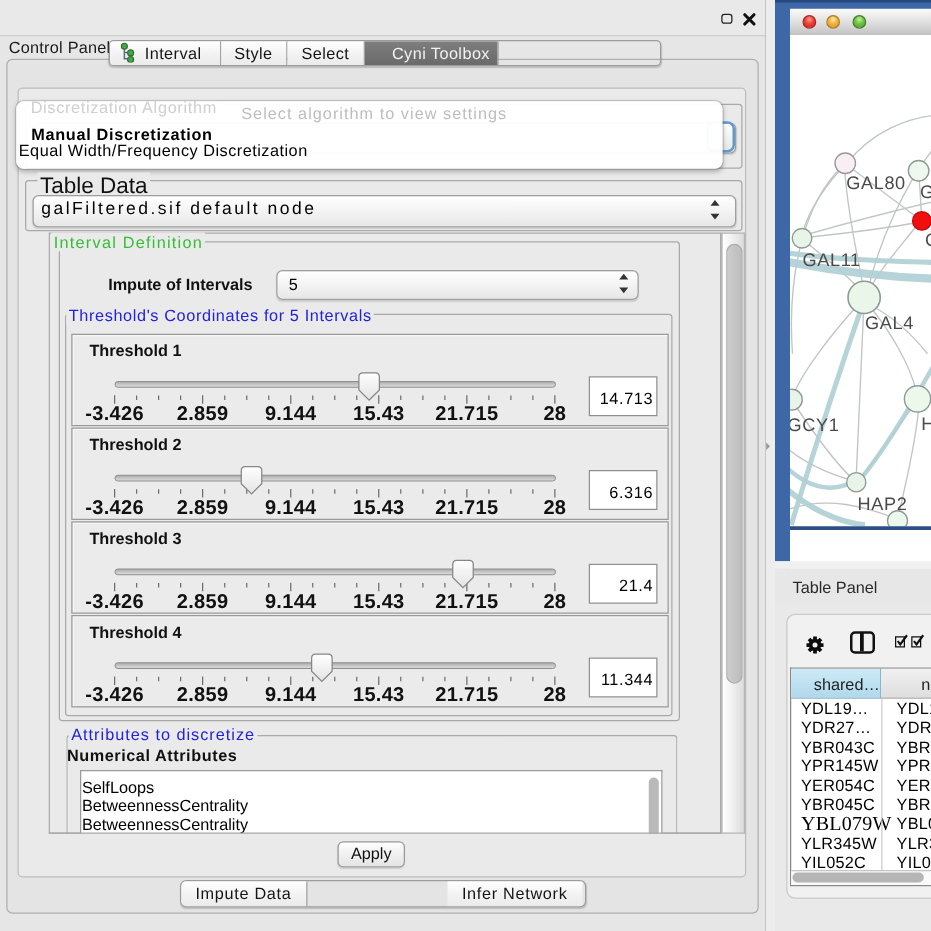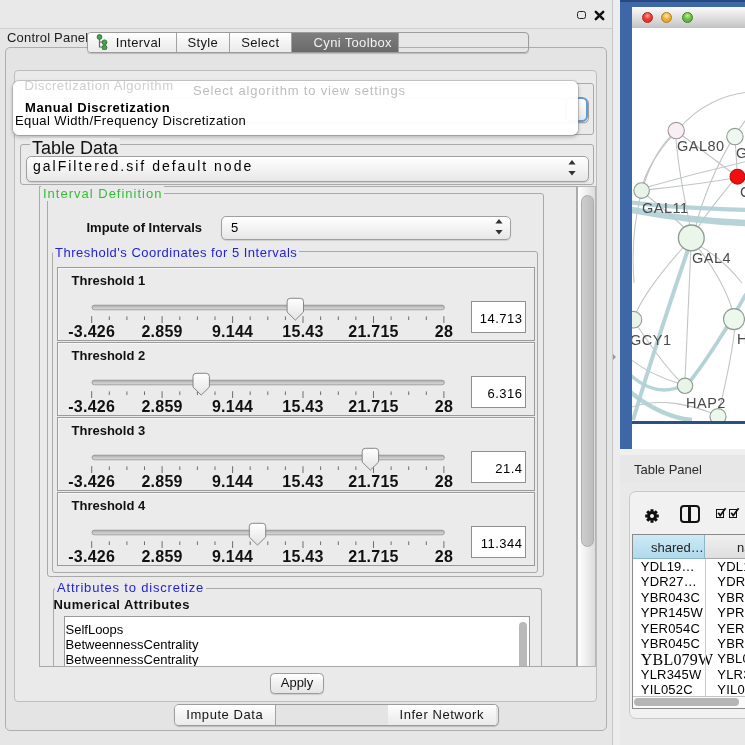--- a/index.html
+++ b/index.html
@@ -198,21 +198,21 @@
 <div class="abs" style="left:63.5px;top:615.5px;width:466px;height:51px;background:#fff;border:1px solid #9a9a9a;border-bottom:none;box-sizing:border-box;overflow:hidden;">
   <div class="row" style="top:5.5px;">SelfLoops</div>
   <div class="row" style="top:20.5px;">BetweennessCentrality</div>
   <div class="row" style="top:35.5px;">BetweennessCentrality</div>
   <div style="position:absolute;right:1.5px;top:5.5px;width:8px;height:60px;background:#b9b9b9;border-radius:4px;"></div>
 </div>
 <div class="abs" style="left:39px;top:665.5px;width:538px;height:1px;background:#a8a8a8;"></div>
 
 <div class="abs" style="left:270px;top:672.5px;width:54px;height:21px;border:1px solid #9b9b9b;border-radius:4.5px;background:linear-gradient(#ffffff,#f0f0f0 50%,#e4e4e4);box-sizing:border-box;text-align:center;font-size:13px;color:#111;line-height:18px;box-shadow:0 1px 1px rgba(0,0,0,0.12);">Apply</div>
 
-<div class="abs" style="left:143.5px;top:704px;width:323px;height:20px;border:1px solid #9c9c9c;border-radius:5px;overflow:hidden;box-shadow:0 1px 1px rgba(0,0,0,0.18);margin-left:30px;">
+<div class="abs" style="left:143.5px;top:704px;width:323px;height:20px;border:1px solid #9c9c9c;border-radius:5px;overflow:hidden;box-shadow:0 1px 1px rgba(0,0,0,0.18);">
   <div class="seg" style="left:0;width:101.5px;line-height:19.5px;letter-spacing:0.55px;">Impute Data</div>
   <div class="seg" style="left:213.5px;width:107.5px;line-height:19.5px;letter-spacing:0.55px;border-right:none;">Infer Network</div>
 </div>
 
 <div class="abs" style="left:612.5px;top:353.5px;width:0;height:0;border-top:3.2px solid transparent;border-bottom:3.2px solid transparent;border-left:3.8px solid #999;"></div>
 
 <div class="abs" style="left:620px;top:0;width:125px;height:449px;background:#3d67a6;"></div>
 <div class="abs" style="left:620px;top:0;width:125px;height:2px;background:#26497e;"></div>
 <div class="abs" style="left:631.5px;top:6.5px;width:113.5px;height:21px;background:linear-gradient(#fbfbfb,#d5d5d5 70%,#c2c2c2);border-bottom:1px solid #8f8f8f;"></div>
 <div class="abs" style="left:641.5px;top:11.5px;width:11.4px;height:11.4px;border-radius:50%;background:radial-gradient(circle at 50% 30%,#ff9c96 0%,#ee3e36 45%,#d02b23 100%);border:0.8px solid #a5281f;box-sizing:border-box;"></div>

